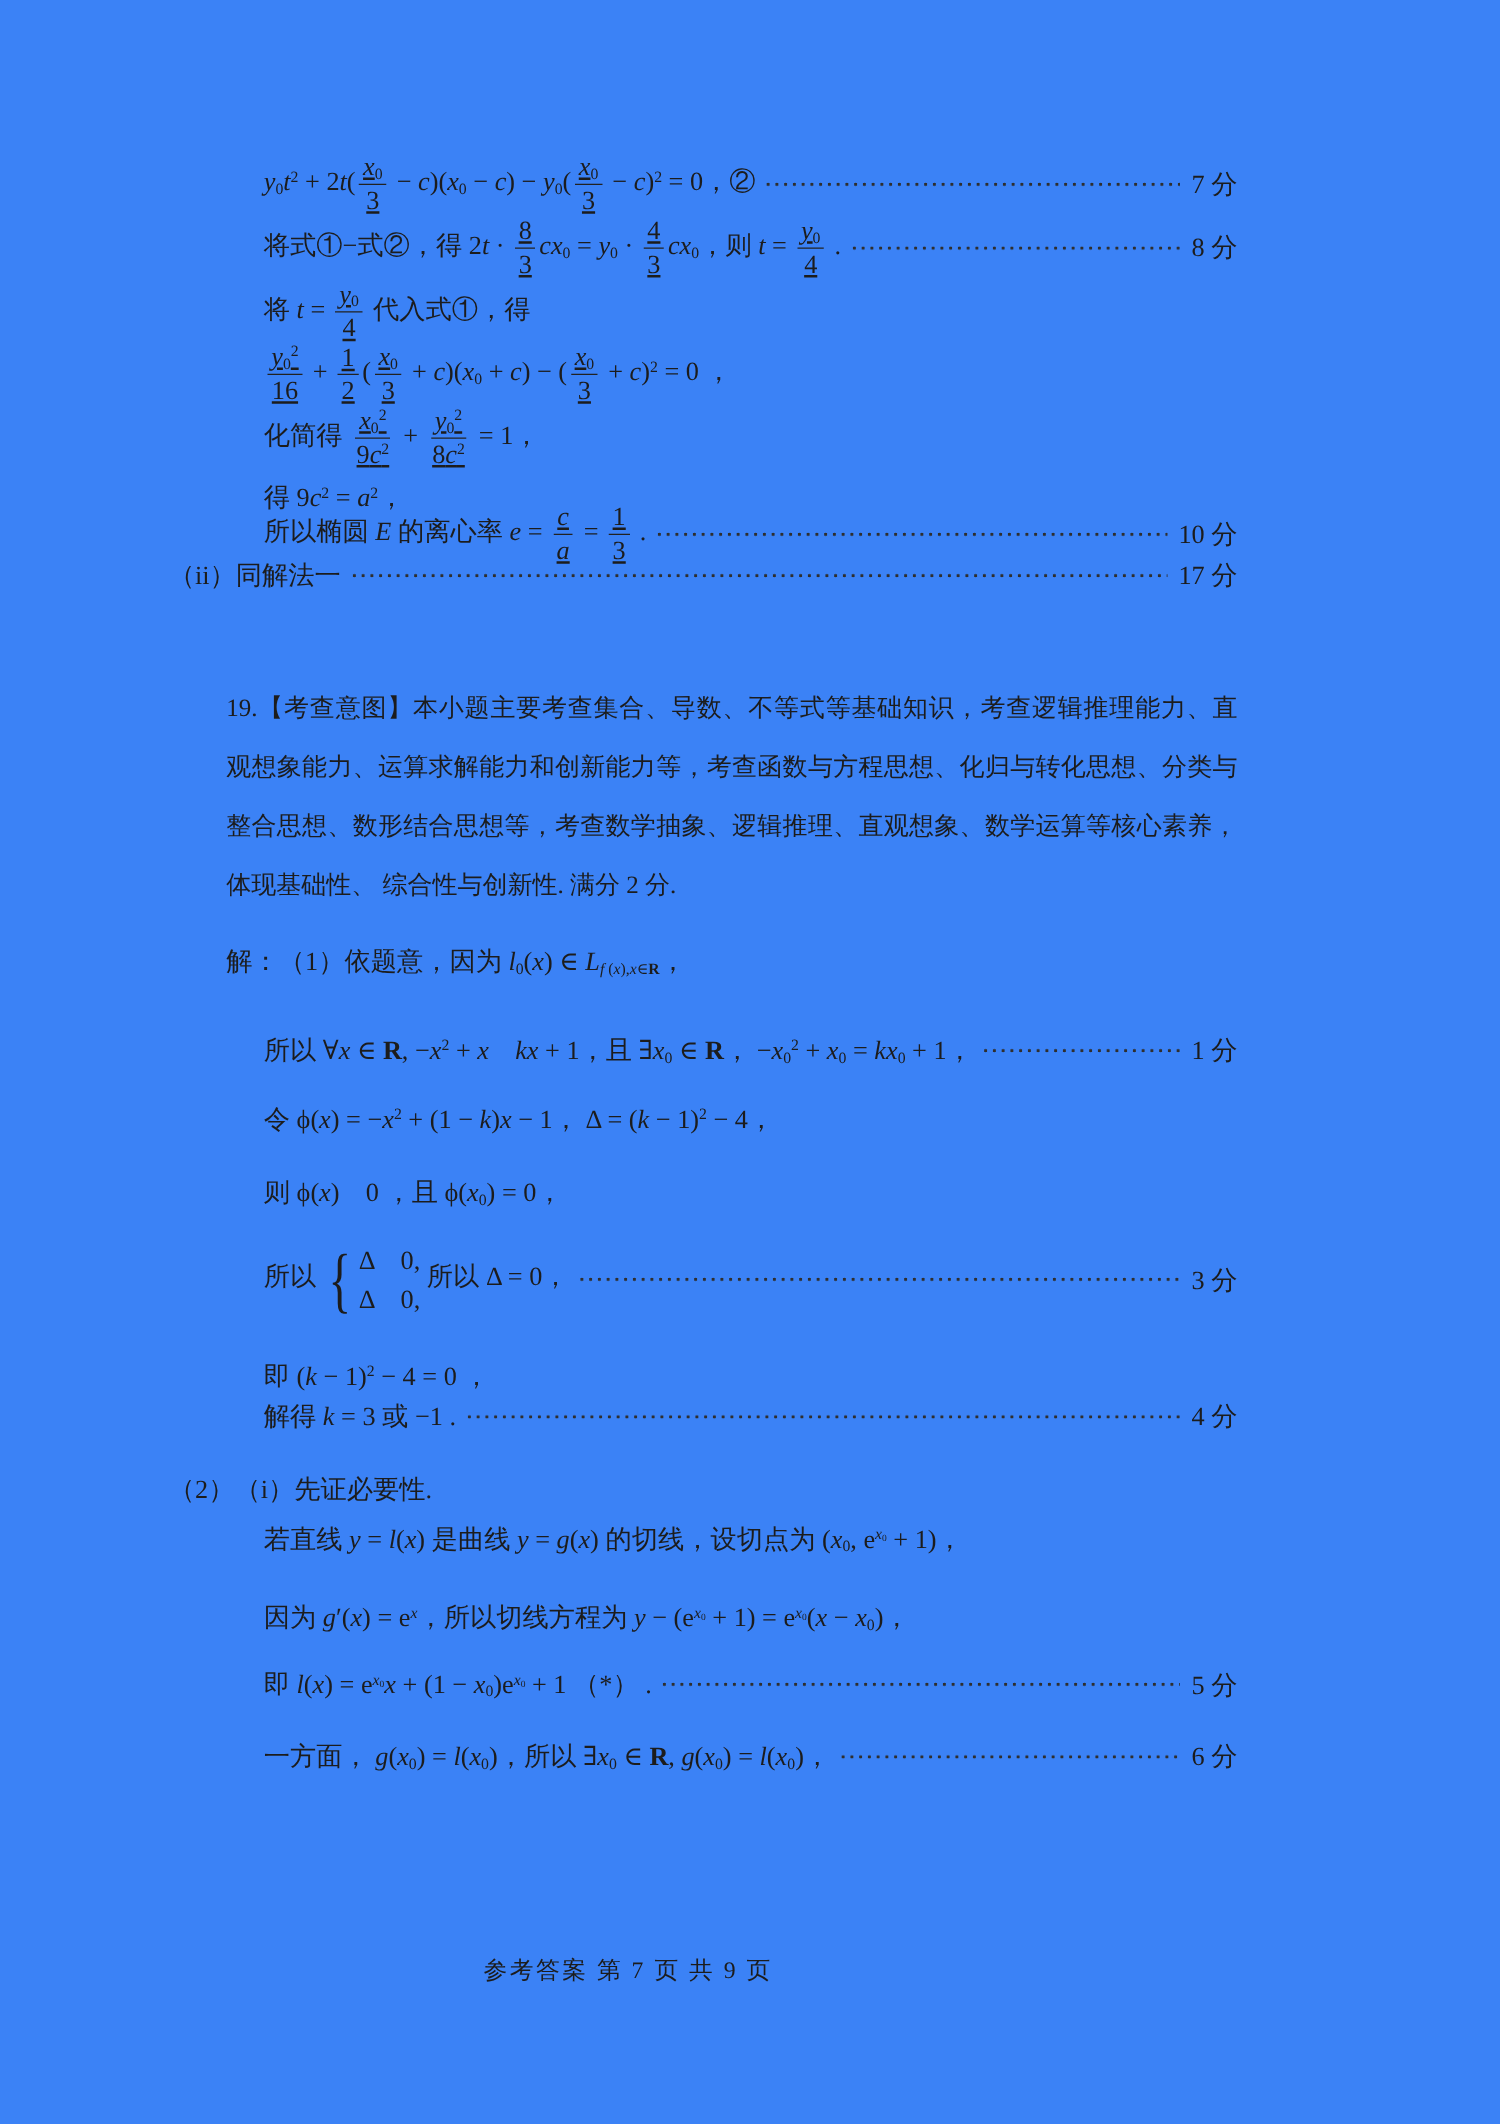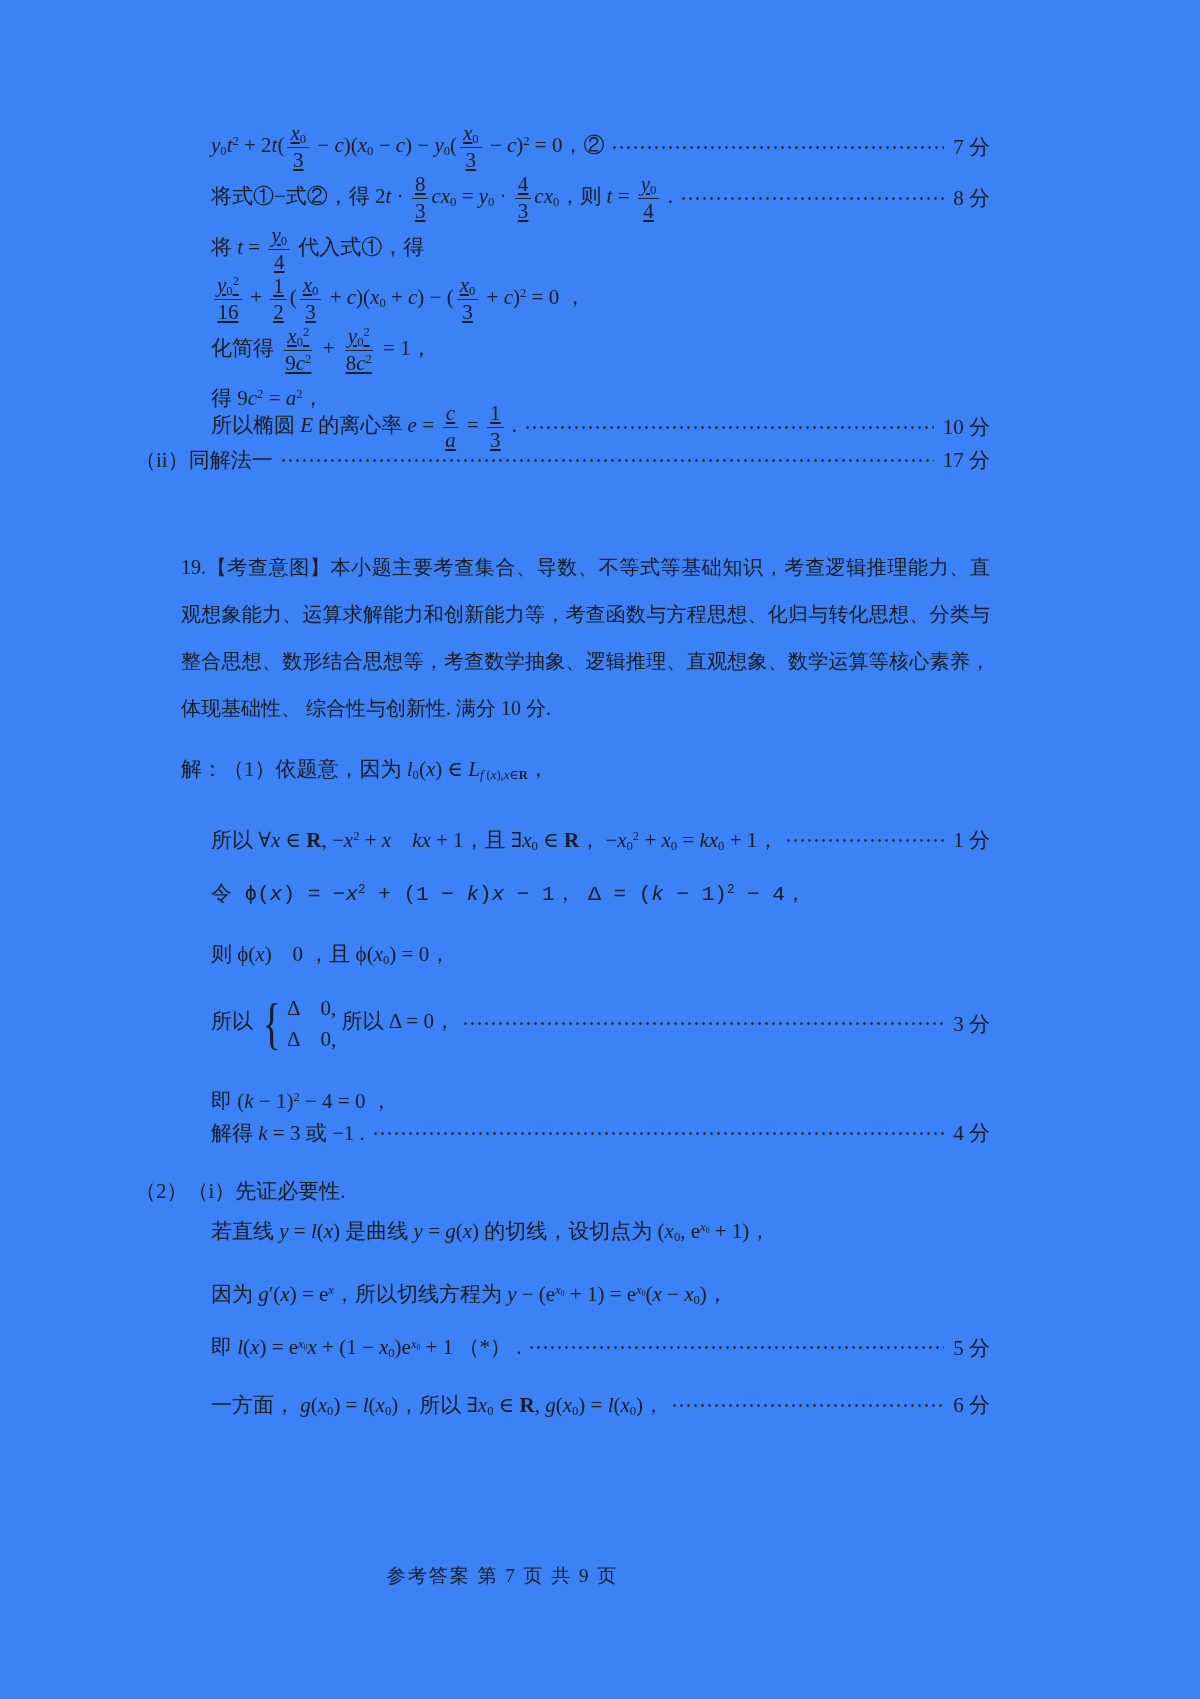--- a/index.html
+++ b/index.html
@@ -117,33 +117,33 @@
       <span class="mcontent"><span>（ii）同解法一 </span></span>
       <span class="leader"></span>
       <span class="score">17 分</span>
     </div>
   </div>
 
   <div class="para">
     <p>19.【考查意图】本小题主要考查集合、导数、不等式等基础知识，考查逻辑推理能力、直</p>
     <p>观想象能力、运算求解能力和创新能力等，考查函数与方程思想、化归与转化思想、分类与</p>
     <p>整合思想、数形结合思想等，考查数学抽象、逻辑推理、直观想象、数学运算等核心素养，</p>
-    <p class="plast">体现基础性、 综合性与创新性. 满分 10 分.</p>
+    <p class="plast">体现基础性、 综合性与创新性. 满分 2 分.</p>
   </div>
 
   <div class="sol19">
     <div class="mline ind-para" style="margin-top:23px;">
       <span class="mcontent"><span>解：（1）依题意，因为 </span><span class="mi">l</span><span class="sb"><span>0</span></span><span>(</span><span class="mi">x</span><span>) ∈ </span><span class="mi">L</span><span class="sb"><span class="mi">f</span><span> (</span><span class="mi">x</span><span>),</span><span class="mi">x</span><span>∈</span><span class="mb">R</span></span><span>，</span></span>
     </div>
     <div class="mline ind-form" style="margin-top:41px;">
       <span class="mcontent"><span>所以 ∀</span><span class="mi">x</span><span> ∈ </span><span class="mb">R</span><span>, −</span><span class="mi">x</span><span class="sp"><span>2</span></span><span> + </span><span class="mi">x</span><span>　</span><span class="mi">k</span><span class="mi">x</span><span> + 1，且 ∃</span><span class="mi">x</span><span class="sb"><span>0</span></span><span> ∈ </span><span class="mb">R</span><span>， −</span><span class="mi">x</span><span class="sb"><span>0</span></span><span class="sp"><span>2</span></span><span> + </span><span class="mi">x</span><span class="sb"><span>0</span></span><span> = </span><span class="mi">k</span><span class="mi">x</span><span class="sb"><span>0</span></span><span> + 1， </span></span>
       <span class="leader"></span>
       <span class="score">1 分</span>
     </div>
-    <div class="mline ind-form" style="margin-top:26px;font-family:Liberation Mono, monospace;">
+    <div class="mline ind-form" style="margin-top:26px;">
       <span class="mcontent"><span>令 ϕ(</span><span class="mi">x</span><span>) = −</span><span class="mi">x</span><span class="sp"><span>2</span></span><span> + (1 − </span><span class="mi">k</span><span>)</span><span class="mi">x</span><span> − 1， Δ = (</span><span class="mi">k</span><span> − 1)</span><span class="sp"><span>2</span></span><span> − 4，</span></span>
     </div>
     <div class="mline ind-form" style="margin-top:31px;">
       <span class="mcontent"><span>则 ϕ(</span><span class="mi">x</span><span>)　0 ，且 ϕ(</span><span class="mi">x</span><span class="sb"><span>0</span></span><span>) = 0，</span></span>
     </div>
     <div class="mline ind-form" style="margin-top:24px;">
       <span class="mcontent"><span>所以 </span><span class="cases">
             <span class="brace">{</span>
             <span class="crows">
               <span class="crow"><span>Δ　0,</span></span>

